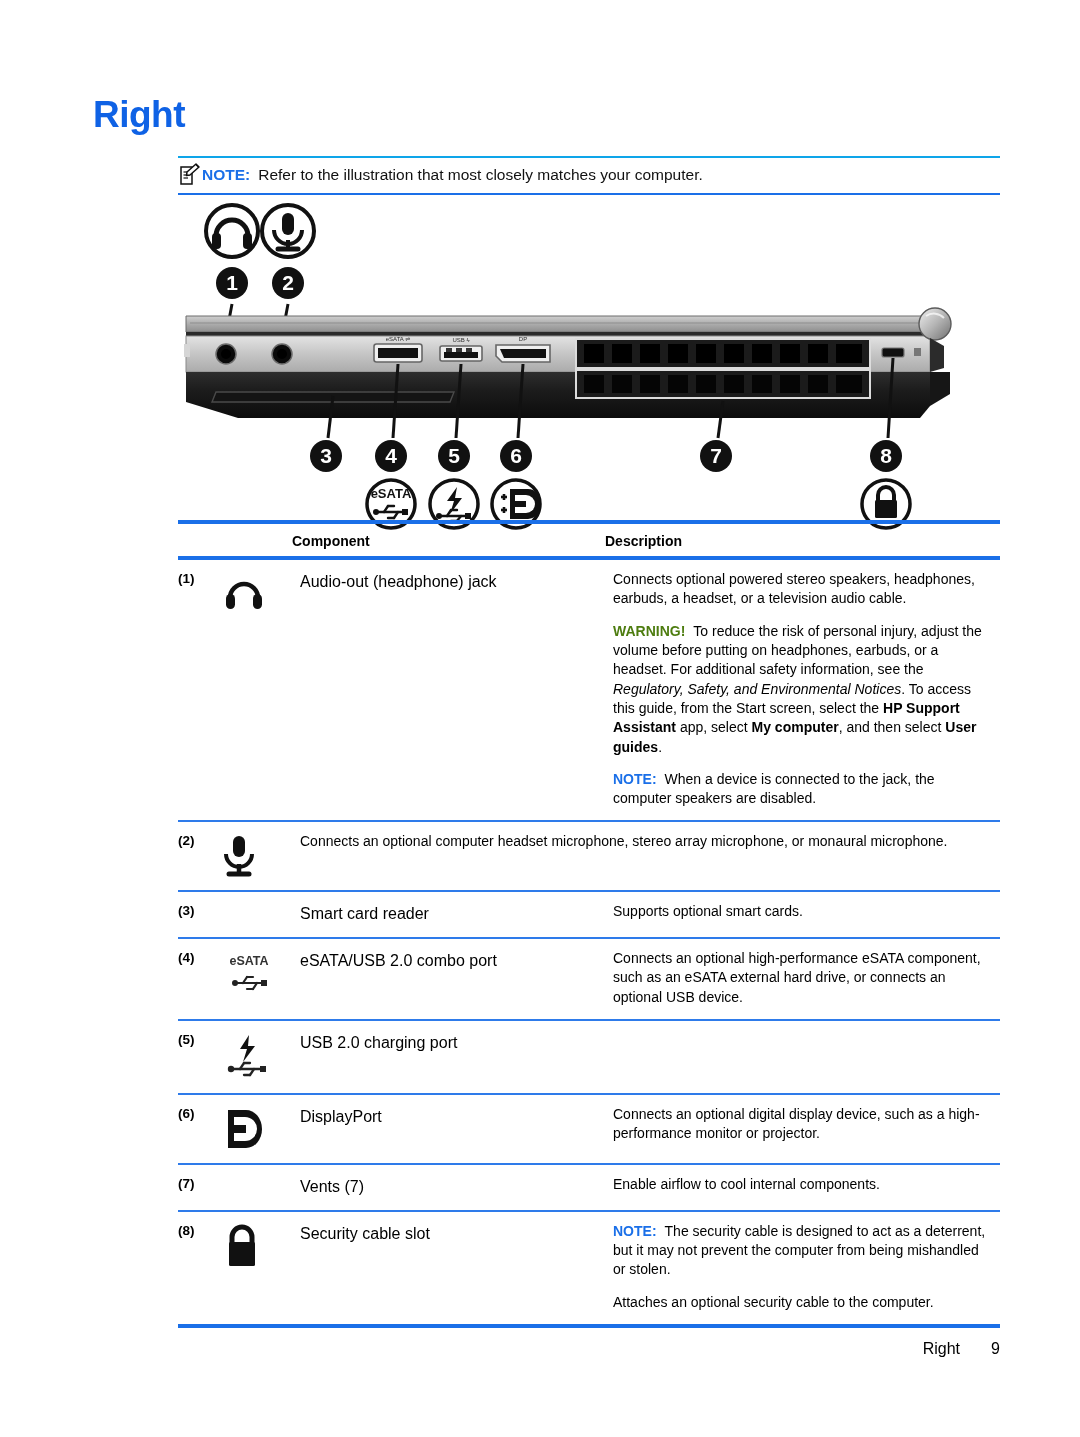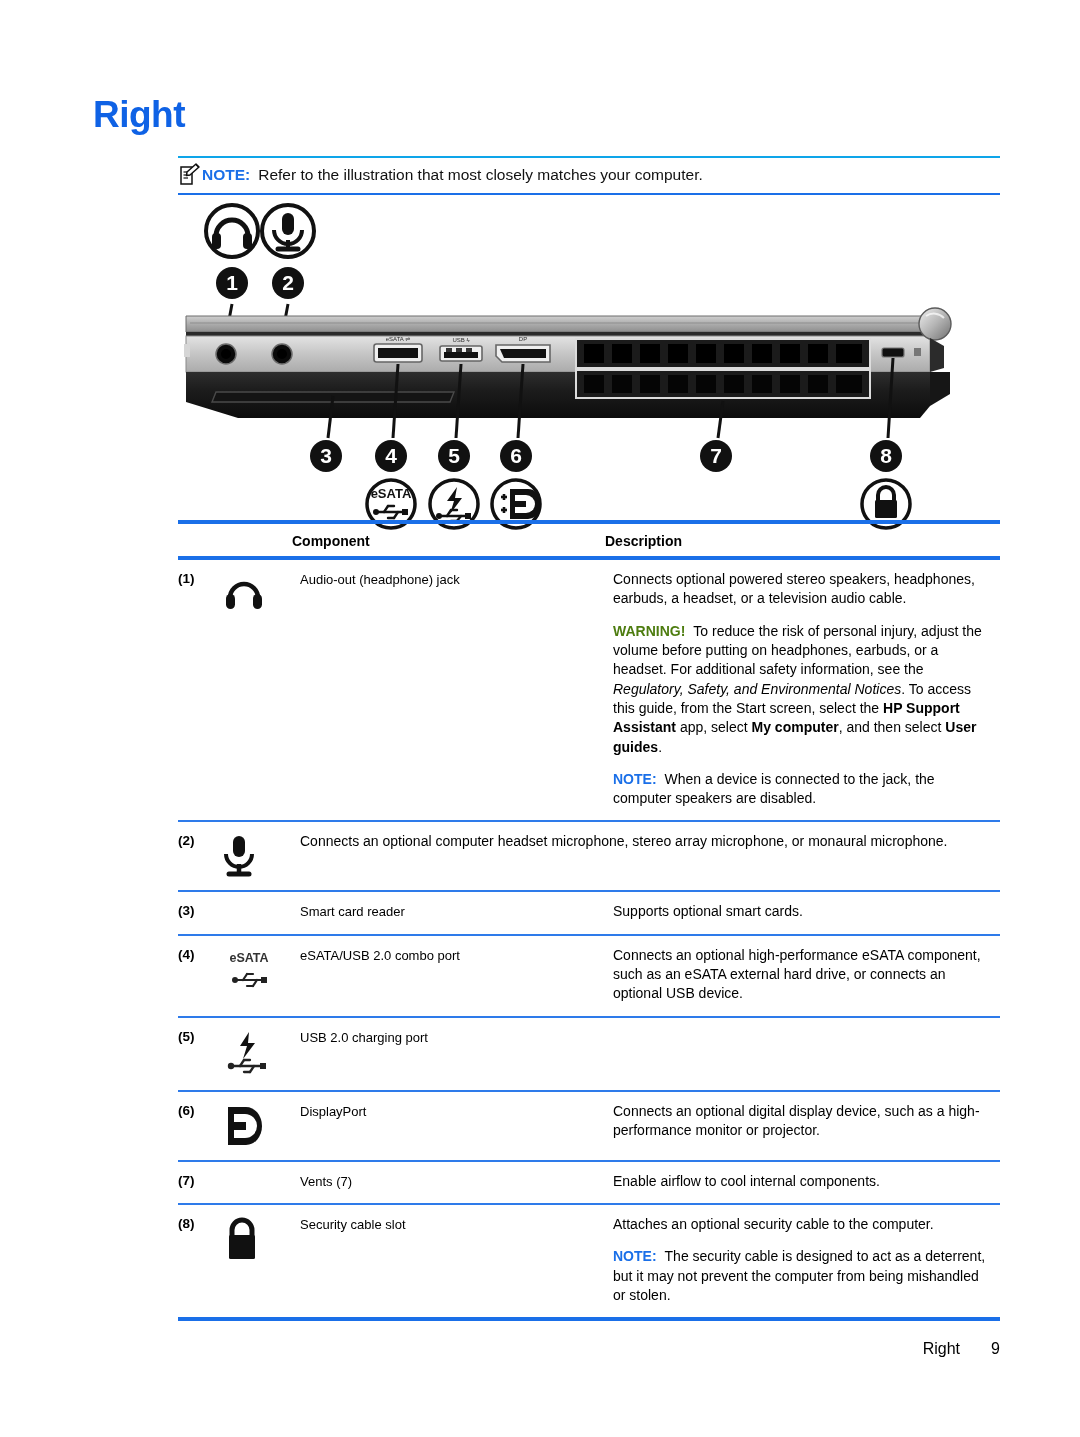--- a/index.html
+++ b/index.html
@@ -116,21 +116,21 @@
     font-weight: bold;
     padding-top: 1px;
   }
   .cell-icon {
     display: flex;
     justify-content: flex-start;
     padding-left: 8px;
     padding-top: 2px;
   }
   .cell-name {
-    font-size: 13px;
+    font-size: 16px;
     line-height: 1.35;
     padding-top: 1px;
   }
   .cell-desc {
     font-size: 14px;
     line-height: 1.38;
     padding-right: 6px;
   }
   .cell-desc p { margin: 0 0 13px 0; }
   .cell-desc p:last-child { margin-bottom: 0; }
@@ -516,24 +516,24 @@
     <div class="trow">
       <div class="col-num cell-num">(8)</div>
       <div class="col-icon cell-icon">
         <svg width="40" height="46" viewBox="0 0 40 46" xmlns="http://www.w3.org/2000/svg">
           <path d="M10 20 L10 13 A10 10 0 0 1 30 13 L30 20" fill="none" stroke="#111" stroke-width="5"></path>
           <rect x="7" y="18" width="26" height="24" rx="1.5" fill="#111"></rect>
         </svg>
       </div>
       <div class="col-name cell-name">Security cable slot</div>
       <div class="col-desc cell-desc">
-        <p>Attaches an optional security cable to the computer.</p>
         <p>
           <span class="kw-note">NOTE:</span><span class="sp"></span><span>The security cable is designed to act as a deterrent, but it may not prevent the computer from being mishandled or stolen.</span>
         </p>
+        <p>Attaches an optional security cable to the computer.</p>
       </div>
     </div>
 
   </div>
 
   <div class="footer">
     <span class="f-label">Right</span>
     <span class="f-page">9</span>
   </div>
 

